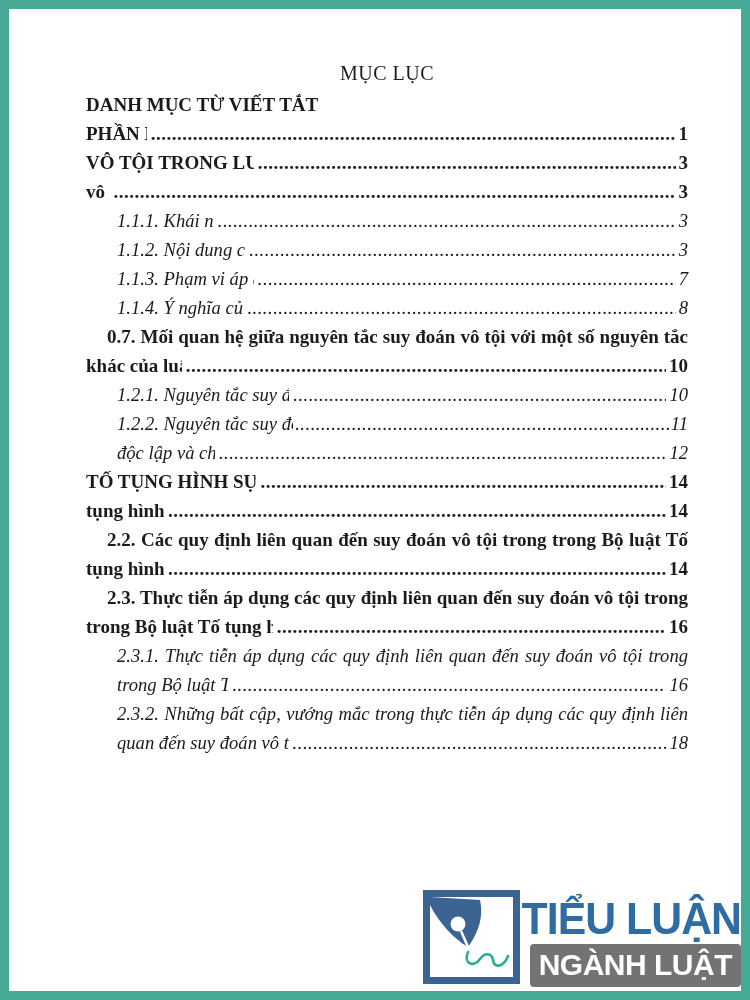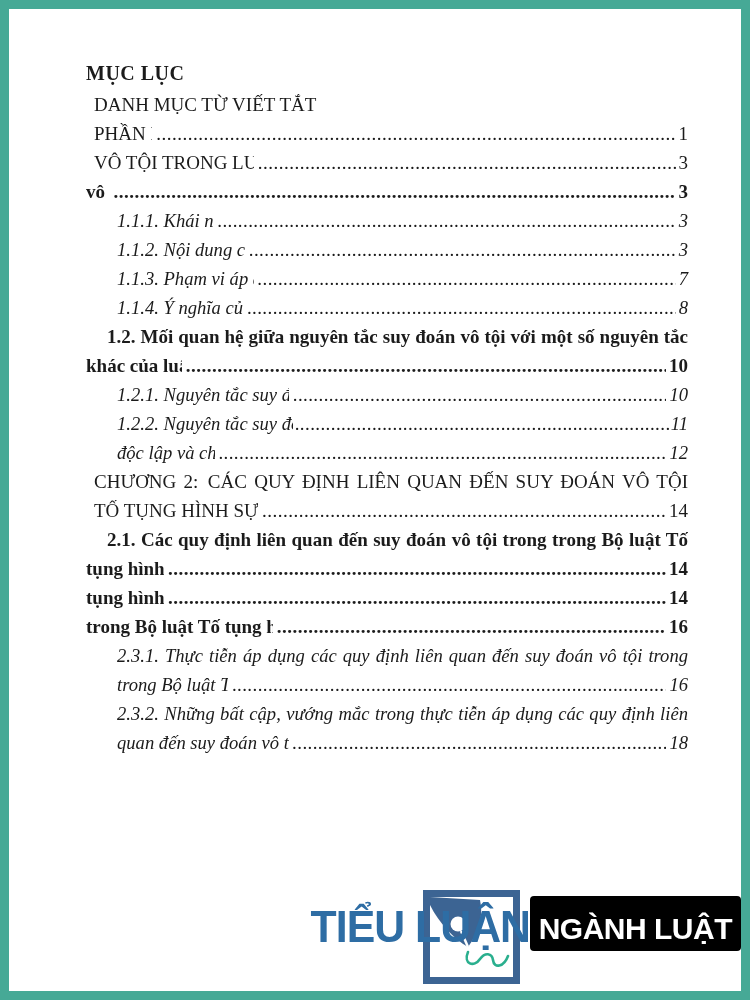--- a/index.html
+++ b/index.html
@@ -17,22 +17,22 @@
     position:relative;
     width:100%;height:100%;
     box-sizing:border-box;
     padding:50px 53px 0 77px;
   }
   .toc{
     font-size:19px;
     line-height:29px;
   }
   .doc-title{
-    text-align:left;
-    font-weight:bold;
+    text-align:center;
+    font-weight:normal;
     font-size:20px;
     letter-spacing:.5px;
     margin-bottom:2px;
   }
   .line{display:block;}
   .row{display:flex;align-items:baseline;}
   .row .txt{white-space:nowrap;flex:0 1 auto;overflow:hidden;}
   .dots{
     flex:1 1 auto;min-width:0;
     overflow:hidden;white-space:nowrap;
@@ -42,21 +42,21 @@
     content:"..................................................................................................................................................................................................................................";
     letter-spacing:.5px;
   }
   .pg{white-space:nowrap;flex:0 0 auto;}
   .jline{
     text-align:justify;
     text-align-last:justify;
     overflow:hidden;
   }
   
-  .lv1{font-weight:normal;margin-left:8px;}
+  .lv1{font-weight:bold;margin-left:0;}
   .sec-first{font-weight:bold;margin-left:21px;}
   .sec-cont{font-weight:bold;margin-left:0;}
   .sub{font-style:italic;margin-left:31px;font-size:18.6px;}
   
   .wm-fade{
     position:absolute;
     left:416px;top:856px;
     width:316px;height:135px;
     background:rgba(255,255,255,.76);
     z-index:5;
@@ -67,43 +67,43 @@
     width:97px;height:94px;
     box-sizing:border-box;
     background:#ffffff;
     border:7px solid #3c6493;
     z-index:6;
   }
   .wm-penbox svg{display:block;width:100%;height:100%;}
   .wm-words{
     position:absolute;
     right:0px;top:886px;
-    display:flex;align-items:flex-end;
+    display:flex;flex-direction:column;align-items:flex-end;
     z-index:6;
     font-family:"Liberation Sans","DejaVu Sans",sans-serif;
   }
   .wm-title{
     font-weight:bold;
     font-size:45px;
     line-height:48px;
     color:#2e6da4;
     letter-spacing:-1px;
     white-space:nowrap;
     transform:scaleX(.95);
     transform-origin:right center;
   }
   .wm-badge{
     margin-top:1px;
-    background:#000000;
+    background:#737373;
     color:#ffffff;
     font-weight:bold;
     font-size:30px;
     line-height:30px;
     letter-spacing:-.5px;
-    padding:18px 9px 7px 9px;
+    padding:6px 9px 7px 9px;
     border-radius:4px;
     white-space:nowrap;
   }
 </style>
 </head>
 <body>
 
 <div class="page">
   <div class="toc">
 
@@ -146,21 +146,21 @@
       <span class="dots"></span>
       <span class="pg">7</span>
     </div>
     <div class="line sub row">
       <span class="txt">1.1.4. Ý nghĩa của nguyên tắc suy đoán vô tội.</span>
       <span class="dots"></span>
       <span class="pg">8</span>
     </div>
 
     <div class="line sec-first jline">
-      <span>1.2. Mối quan hệ giữa nguyên tắc suy đoán vô tội với một số nguyên tắc</span>
+      <span>0.7. Mối quan hệ giữa nguyên tắc suy đoán vô tội với một số nguyên tắc</span>
     </div>
     <div class="line sec-cont row">
       <span class="txt">khác của luật tố tụng hình sự</span>
       <span class="dots"></span>
       <span class="pg">10</span>
     </div>
 
     <div class="line sub row">
       <span class="txt">1.2.1. Nguyên tắc suy đoán vô tội và nguyên tắc tranh tụng trong xét xử.</span>
       <span class="dots"></span>
@@ -171,44 +171,44 @@
       <span class="dots" style="margin:0 2px;"></span>
       <span class="pg">11</span>
     </div>
 
     <div class="line sub row">
       <span class="txt">độc lập và chỉ tuân theo pháp luật</span>
       <span class="dots"></span>
       <span class="pg">12</span>
     </div>
 
-    <div class="line lv1 jline">
-      <span>CHƯƠNG 2: CÁC QUY ĐỊNH LIÊN QUAN ĐẾN SUY ĐOÁN VÔ TỘI</span>
-    </div>
     <div class="line lv1 row">
       <span class="txt">TỐ TỤNG HÌNH SỰ NĂM 2015 VÀ THỰC TIỄN ÁP DỤNG</span>
       <span class="dots"></span>
       <span class="pg">14</span>
     </div>
 
+    <div class="line sec-cont row">
+      <span class="txt">tụng hình sự năm 1988</span>
+      <span class="dots"></span>
+      <span class="pg">14</span>
+    </div>
+
     <div class="line sec-first jline">
-      <span>2.1. Các quy định liên quan đến suy đoán vô tội trong trong Bộ luật Tố</span>
-    </div>
-    <div class="line sec-cont row">
-      <span class="txt">tụng hình sự năm 1988</span>
+      <span>2.2. Các quy định liên quan đến suy đoán vô tội trong trong Bộ luật Tố</span>
+    </div>
+    <div class="line sec-cont row">
+      <span class="txt">tụng hình sự năm 2003</span>
       <span class="dots"></span>
       <span class="pg">14</span>
     </div>
 
-    <div class="line sec-cont row">
-      <span class="txt">tụng hình sự năm 2003</span>
-      <span class="dots"></span>
-      <span class="pg">14</span>
-    </div>
-
+    <div class="line sec-first jline">
+      <span>2.3. Thực tiễn áp dụng các quy định liên quan đến suy đoán vô tội trong</span>
+    </div>
     <div class="line sec-cont row">
       <span class="txt">trong Bộ luật Tố tụng hình sự năm 2003 và những bất cập, vướng mắc</span>
       <span class="dots"></span>
       <span class="pg">16</span>
     </div>
 
     <div class="line sub jline">
       <span>2.3.1. Thực tiễn áp dụng các quy định liên quan đến suy đoán vô tội trong</span>
     </div>
     <div class="line sub row">

